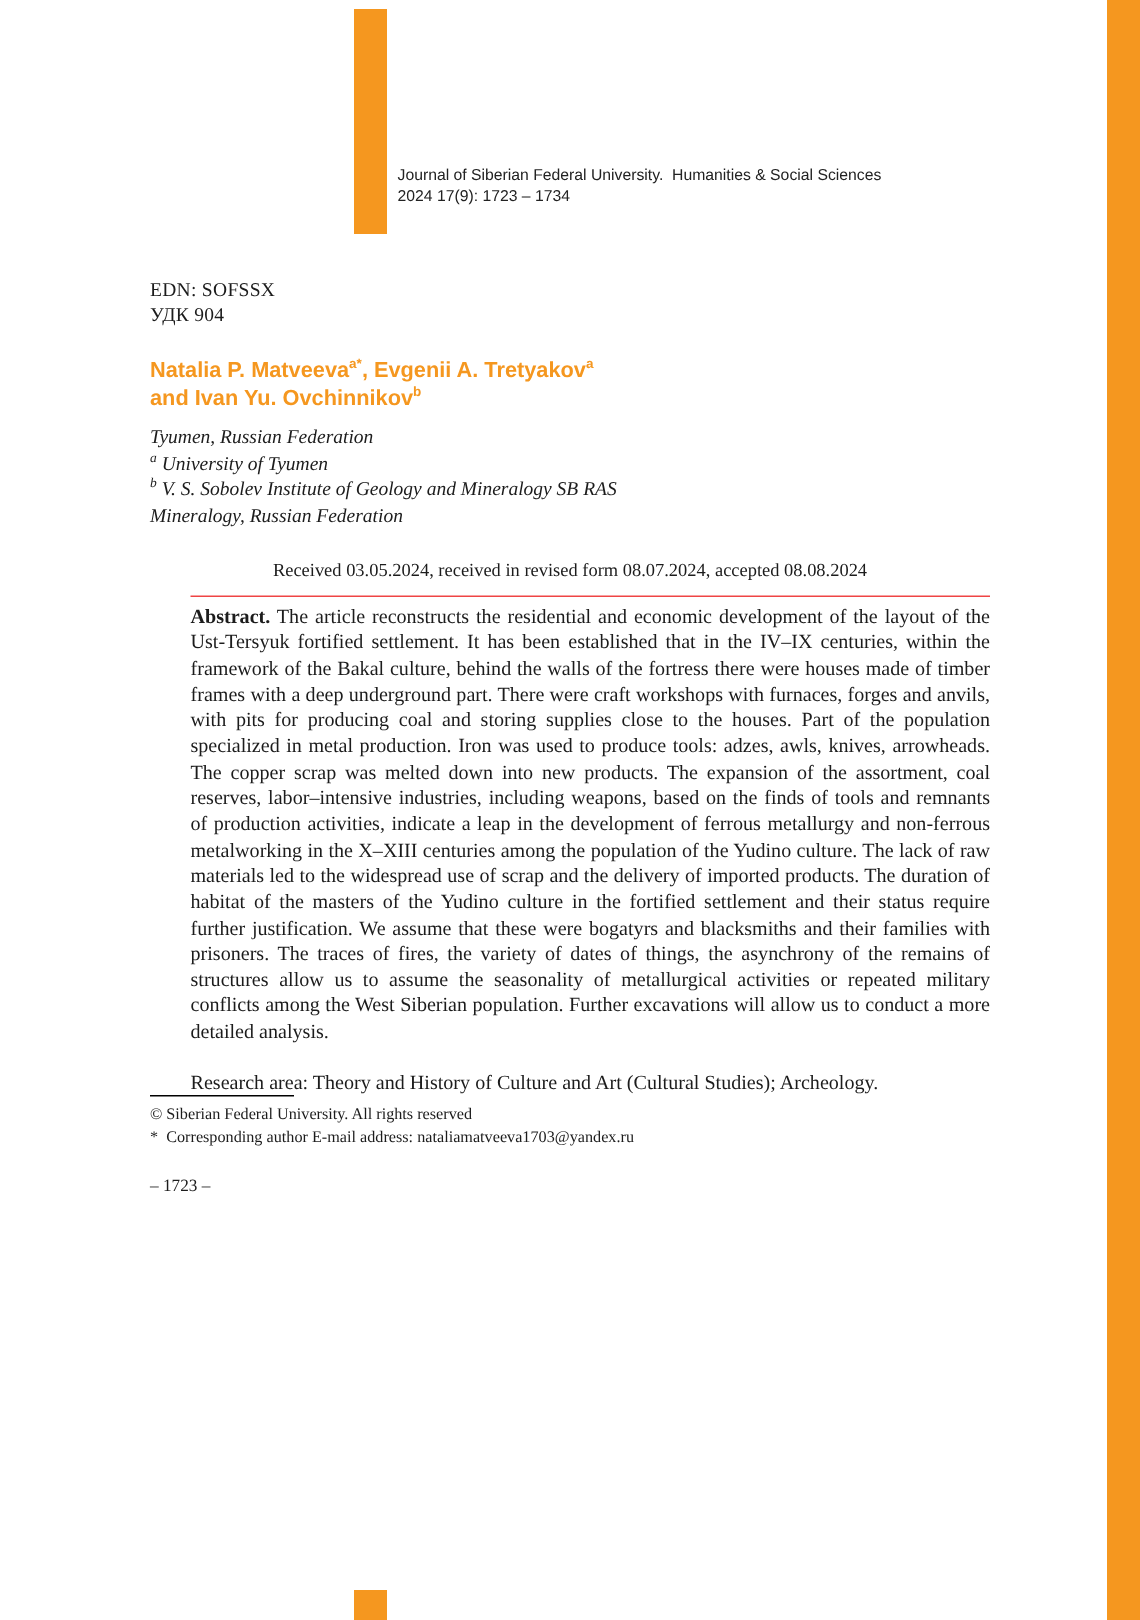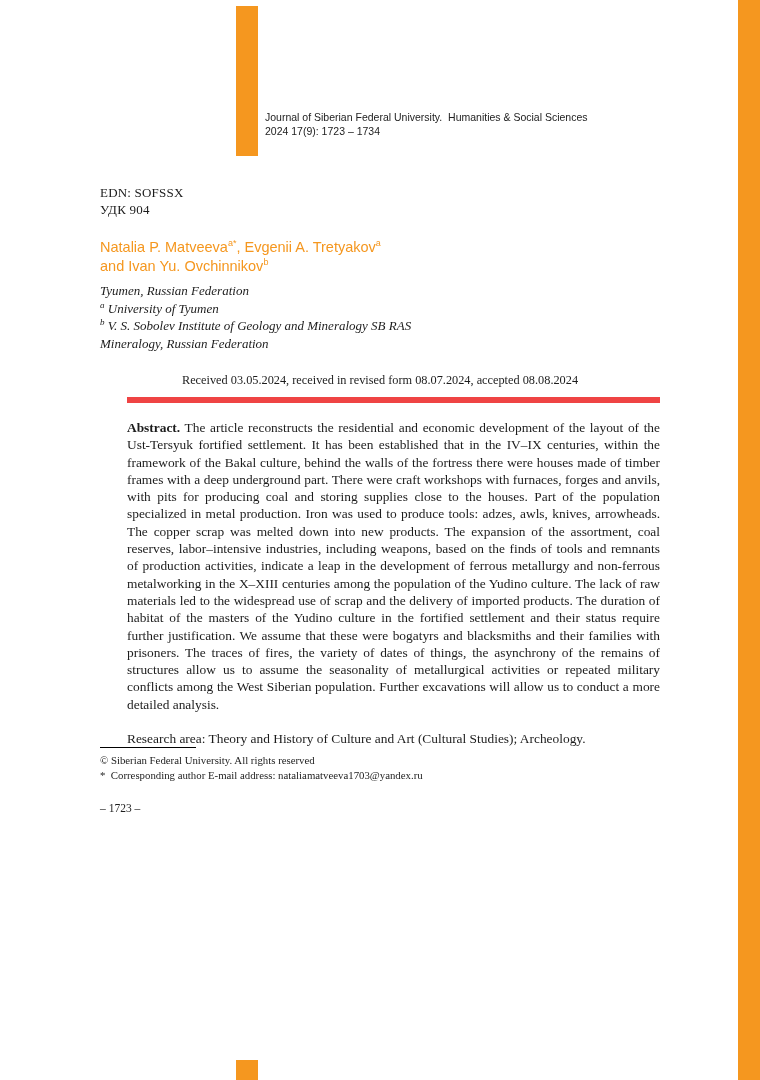--- a/index.html
+++ b/index.html
@@ -58,21 +58,21 @@
     font-weight: bold;
     font-size: 17.5px;
     line-height: 21.5px;
     white-space: pre-line;
     margin-bottom: 16px;
   }
 
   .authors {
     color: #F5971F;
     font-family: "Liberation Sans", sans-serif;
-    font-weight: normal;
+    font-weight: bold;
     font-size: 14.5px;
     line-height: 18.5px;
     margin-bottom: 7px;
   }
   .authors sup, .affiliation sup {
     font-size: 9px;
     line-height: 0;
   }
 
   .affiliations { margin-bottom: 20px; }
@@ -86,22 +86,22 @@
   .received {
     text-align: center;
     font-size: 12.3px;
     line-height: 16px;
     margin-bottom: 9px;
   }
 
   .abstract-block {
     margin-left: 27px;
     width: 533px;
-    border-top: 6px solid #ef4444;
-    padding-top: 16px;
+    border-top: 1px solid #ef4444;
+    padding-top: 4px;
   }
   .para {
     font-size: 13.4px;
     line-height: 17.3px;
     text-align: justify;
   }
   .para b { font-weight: bold; }
   .keywords-para { margin-top: 17px; }
   .research-para { margin-top: 17px; text-align: left; }
 

